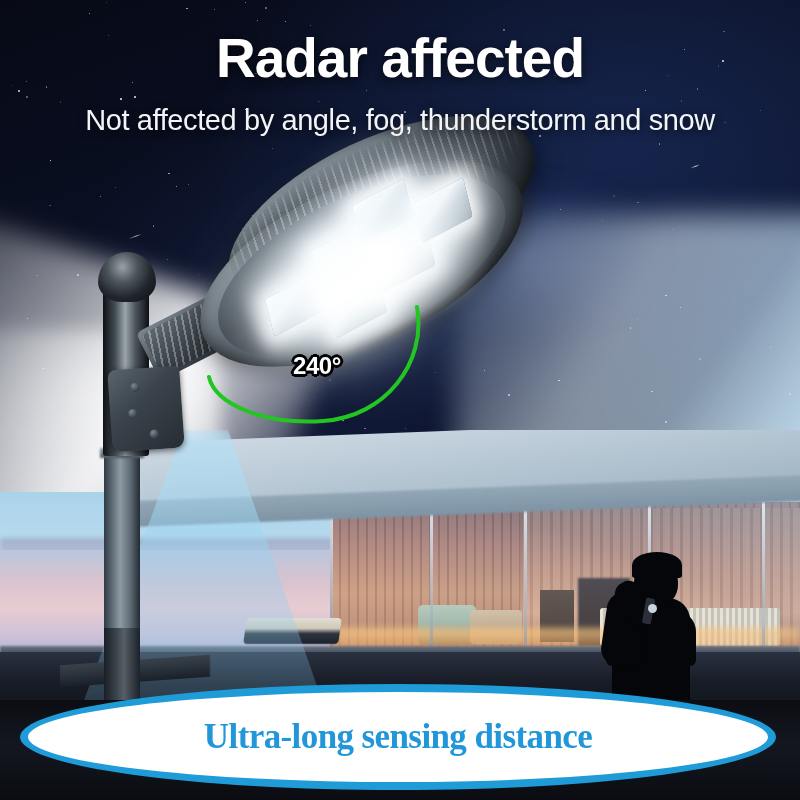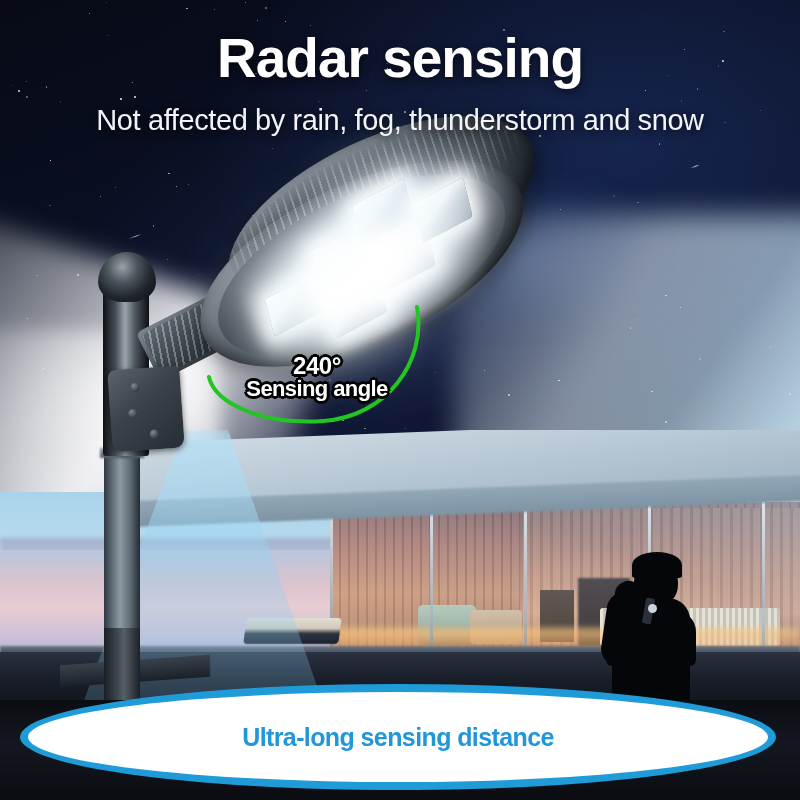--- a/index.html
+++ b/index.html
@@ -334,22 +334,23 @@
   .banner{
     position:absolute;left:20px;top:684px;width:756px;height:106px;
     border-radius:50%;
     background:#ffffff;
     border:8px solid #1f9bd8;
     box-sizing:border-box;
     display:flex;align-items:center;justify-content:center;
   }
   .banner-text{
     color:#2196d9;
-    font-size:25px;font-weight:bold;letter-spacing:-.6px;
+    font-size:35px;font-weight:bold;letter-spacing:-.6px;
     text-shadow:0 1px 0 rgba(255,255,255,.7);
+    font-family:Liberation Serif, serif;
   }
 
   
   .bottom-strip{
     position:absolute;left:0;top:700px;width:800px;height:100px;
     background:linear-gradient(180deg,#0b0d12 0%, #141720 45%, #0a0c11 100%);
   }
 </style>
 </head>
 <body>
@@ -557,24 +558,23 @@
 
     <div class="glow-core"></div>
   </div>
 
   <svg class="arc-svg" viewBox="0 0 230 150">
     <path id="sensing-arc" d="M 222 22 C 232 78, 190 132, 128 136 C 66 140, 20 118, 14 92" fill="none" stroke="#22c522" stroke-width="4" stroke-linecap="round"></path>
   </svg>
 
   <div class="angle-label">
     <span class="angle-deg">240°</span>
-    <span class="angle-txt">Sensing angle</span>
   </div>
 
-  <div class="title">Radar sensing</div>
-  <div class="subtitle">Not affected by rain, fog, thunderstorm and snow</div>
+  <div class="title">Radar affected</div>
+  <div class="subtitle">Not affected by angle, fog, thunderstorm and snow</div>
 
   <div class="bottom-strip"></div>
   <div class="banner" style="border-color: rgb(31, 155, 216); background: rgb(255, 255, 255);">
     <span class="banner-text" style="color: rgb(33, 150, 217);">Ultra-long sensing distance</span>
   </div>
 
 </div>
 
 </body></html>

